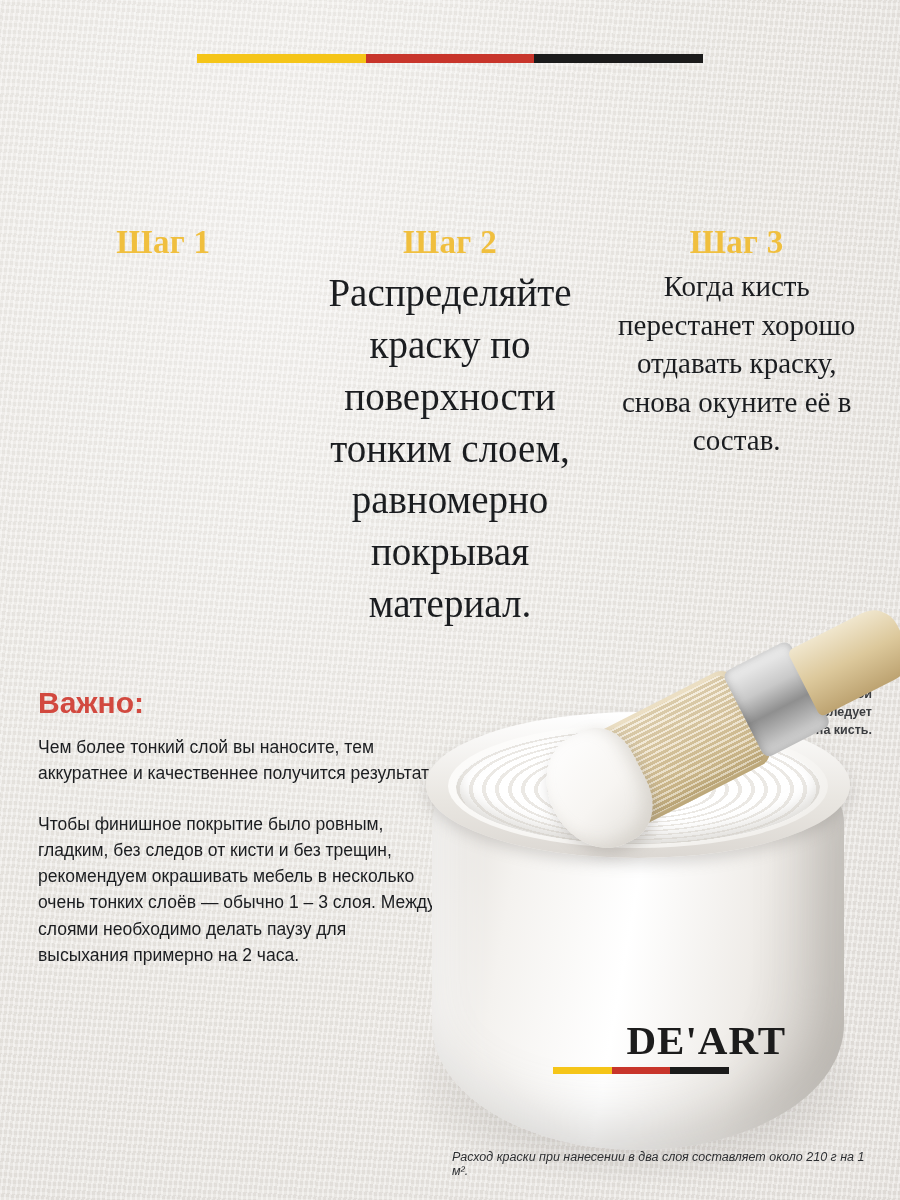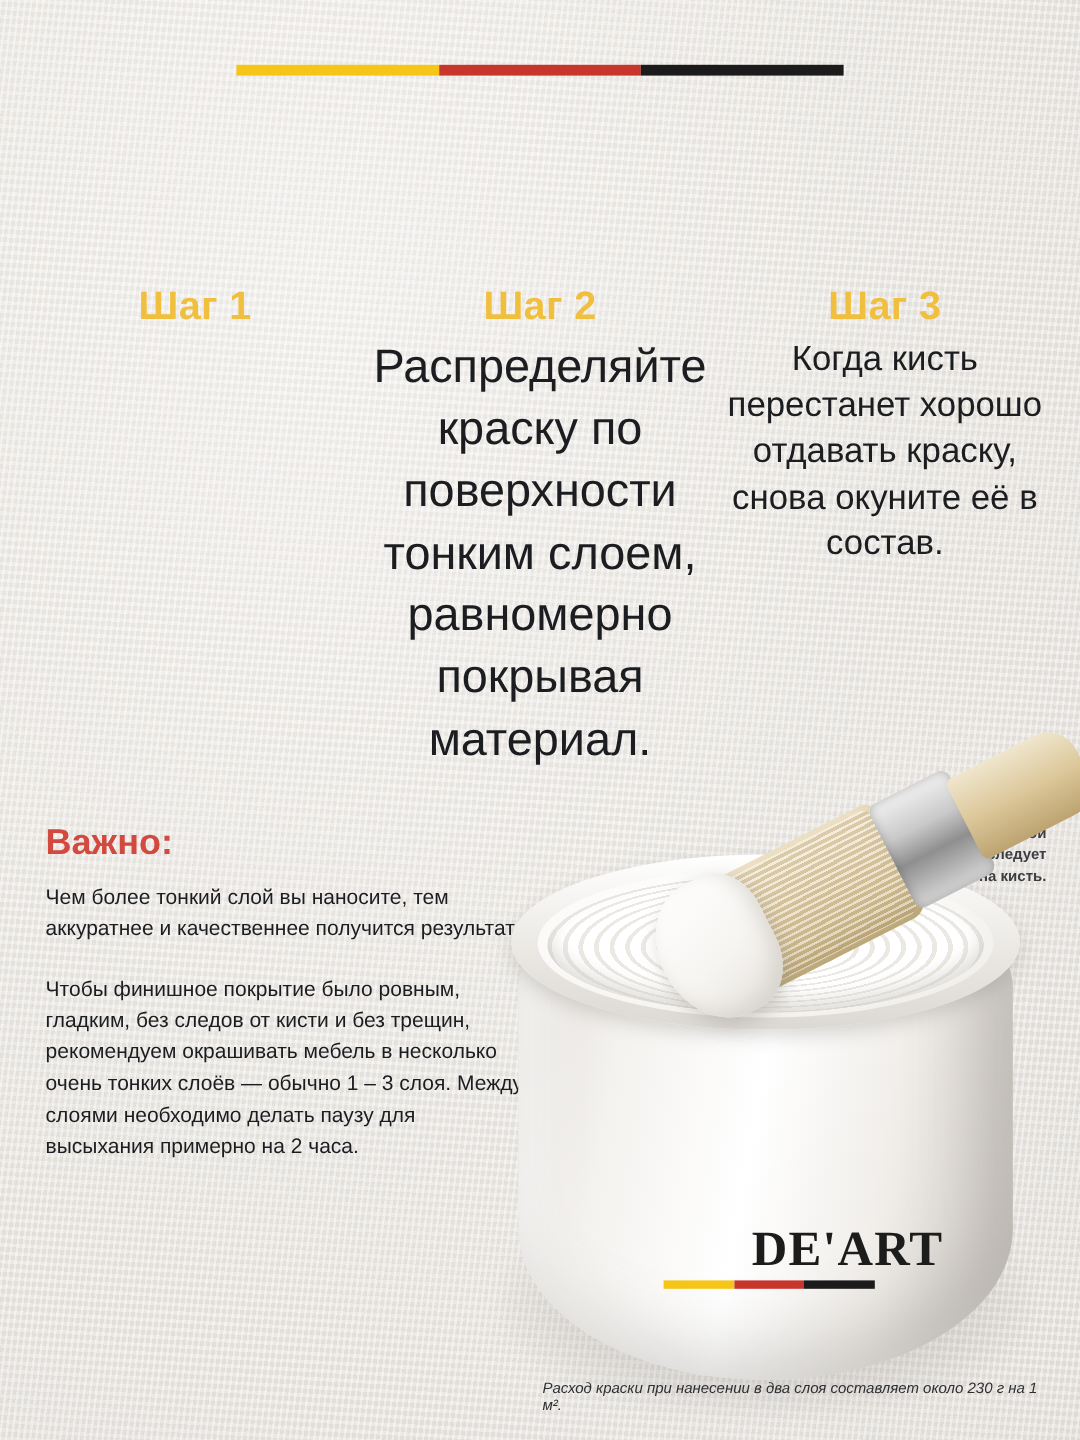--- a/index.html
+++ b/index.html
@@ -56,25 +56,26 @@
     display: flex;
   }
   .title-underline i { display:block; height:100%; flex:1 1 auto; }
   .ul-yellow { background: #f5c518; }
   .ul-red    { background: #c8352b; }
   .ul-black  { background: #1b1b1b; }
 
   
   .steps {
     position: absolute;
-    top: 236px;
+    top: 224px;
     left: 20px;
     width: 860px;
     display: flex;
     align-items: flex-start;
+    font-family: Liberation Serif, serif;
   }
   .step {
     flex: 1 1 0;
     text-align: center;
     padding: 0 6px;
   }
   .step-title {
     font-weight: bold;
     font-size: 33px;
     color: #f0bf3e;
@@ -333,14 +334,14 @@
     <div class="label-band">
       <div class="brand">DE'ART</div>
       <div class="brand-underline">
         <i class="ul-yellow"></i>
         <i class="ul-red"></i>
         <i class="ul-black"></i>
       </div>
     </div>
   </div>
 
-  <div class="footnote">Расход краски при нанесении в два слоя составляет около 230 г на 1 м².</div>
+  <div class="footnote">Расход краски при нанесении в два слоя составляет около 210 г на 1 м².</div>
 </div>
 
 </body></html>

